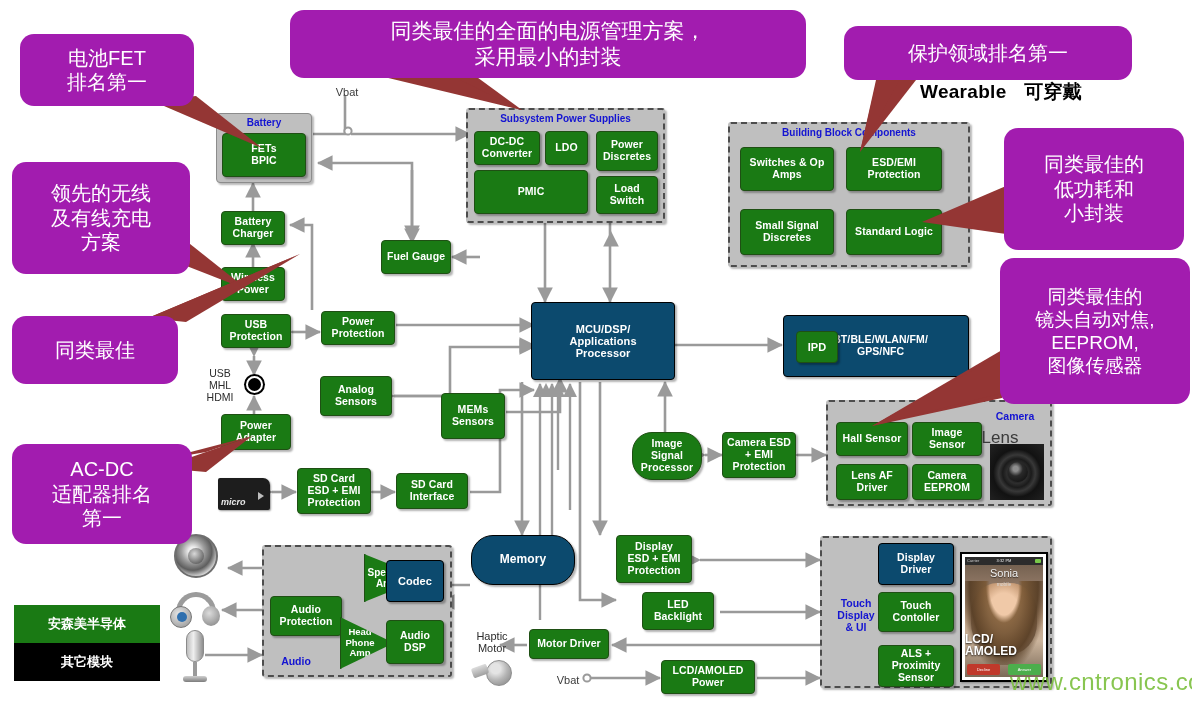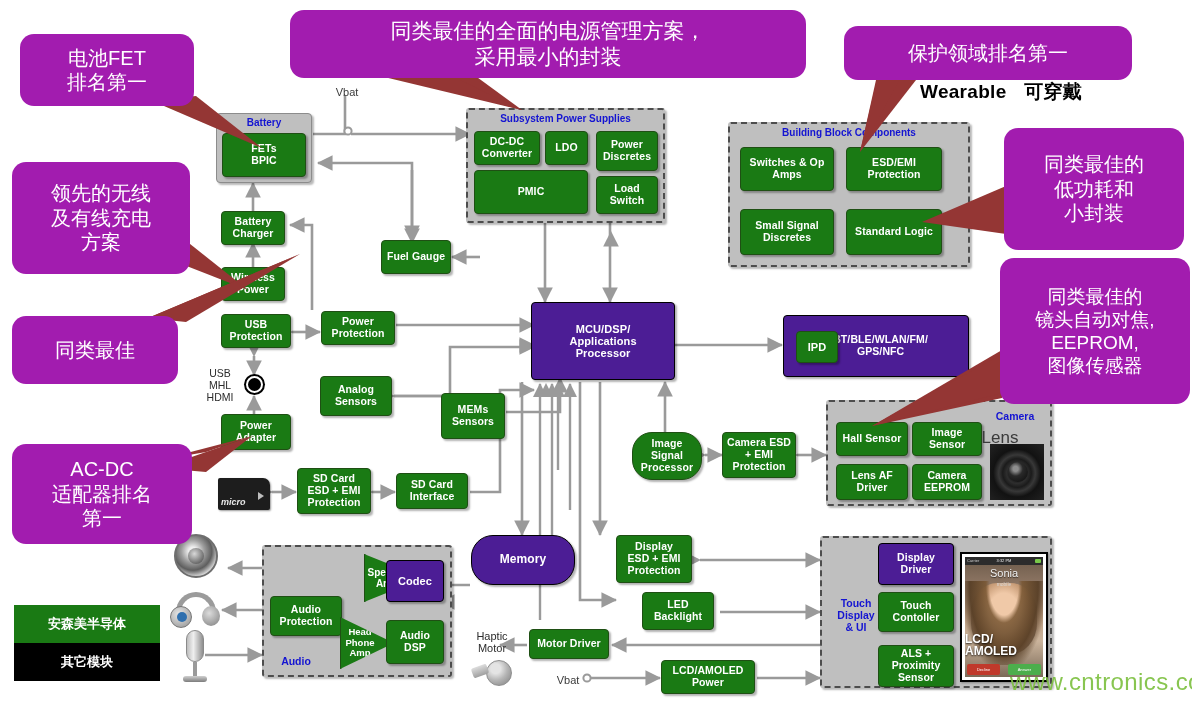--- a/index.html
+++ b/index.html
@@ -19,21 +19,21 @@
     font-weight:bold;
     font-size:10.5px;
     line-height:1.12;
     display:flex;align-items:center;justify-content:center;
     text-align:center;
     box-shadow:2px 2px 2px rgba(0,0,0,.30);
     padding:1px 2px;
     letter-spacing:.1px;
   }
   
-  .blk.black{background:#4c1d95;border:1px solid #000;text-align:center;}
+  .blk.black{background:#0c4a6e;border:1px solid #000;text-align:center;}
   
   .grp{
     position:absolute;box-sizing:border-box;
     background:#bfbfbf;
     border:2px dashed #4d4d4d;
     border-radius:3px;
     box-shadow:2px 2px 2px rgba(0,0,0,.28);
   }
   .grp.solidedge{border:1px solid #8c8c8c;border-radius:4px;}
   .grp-title{

